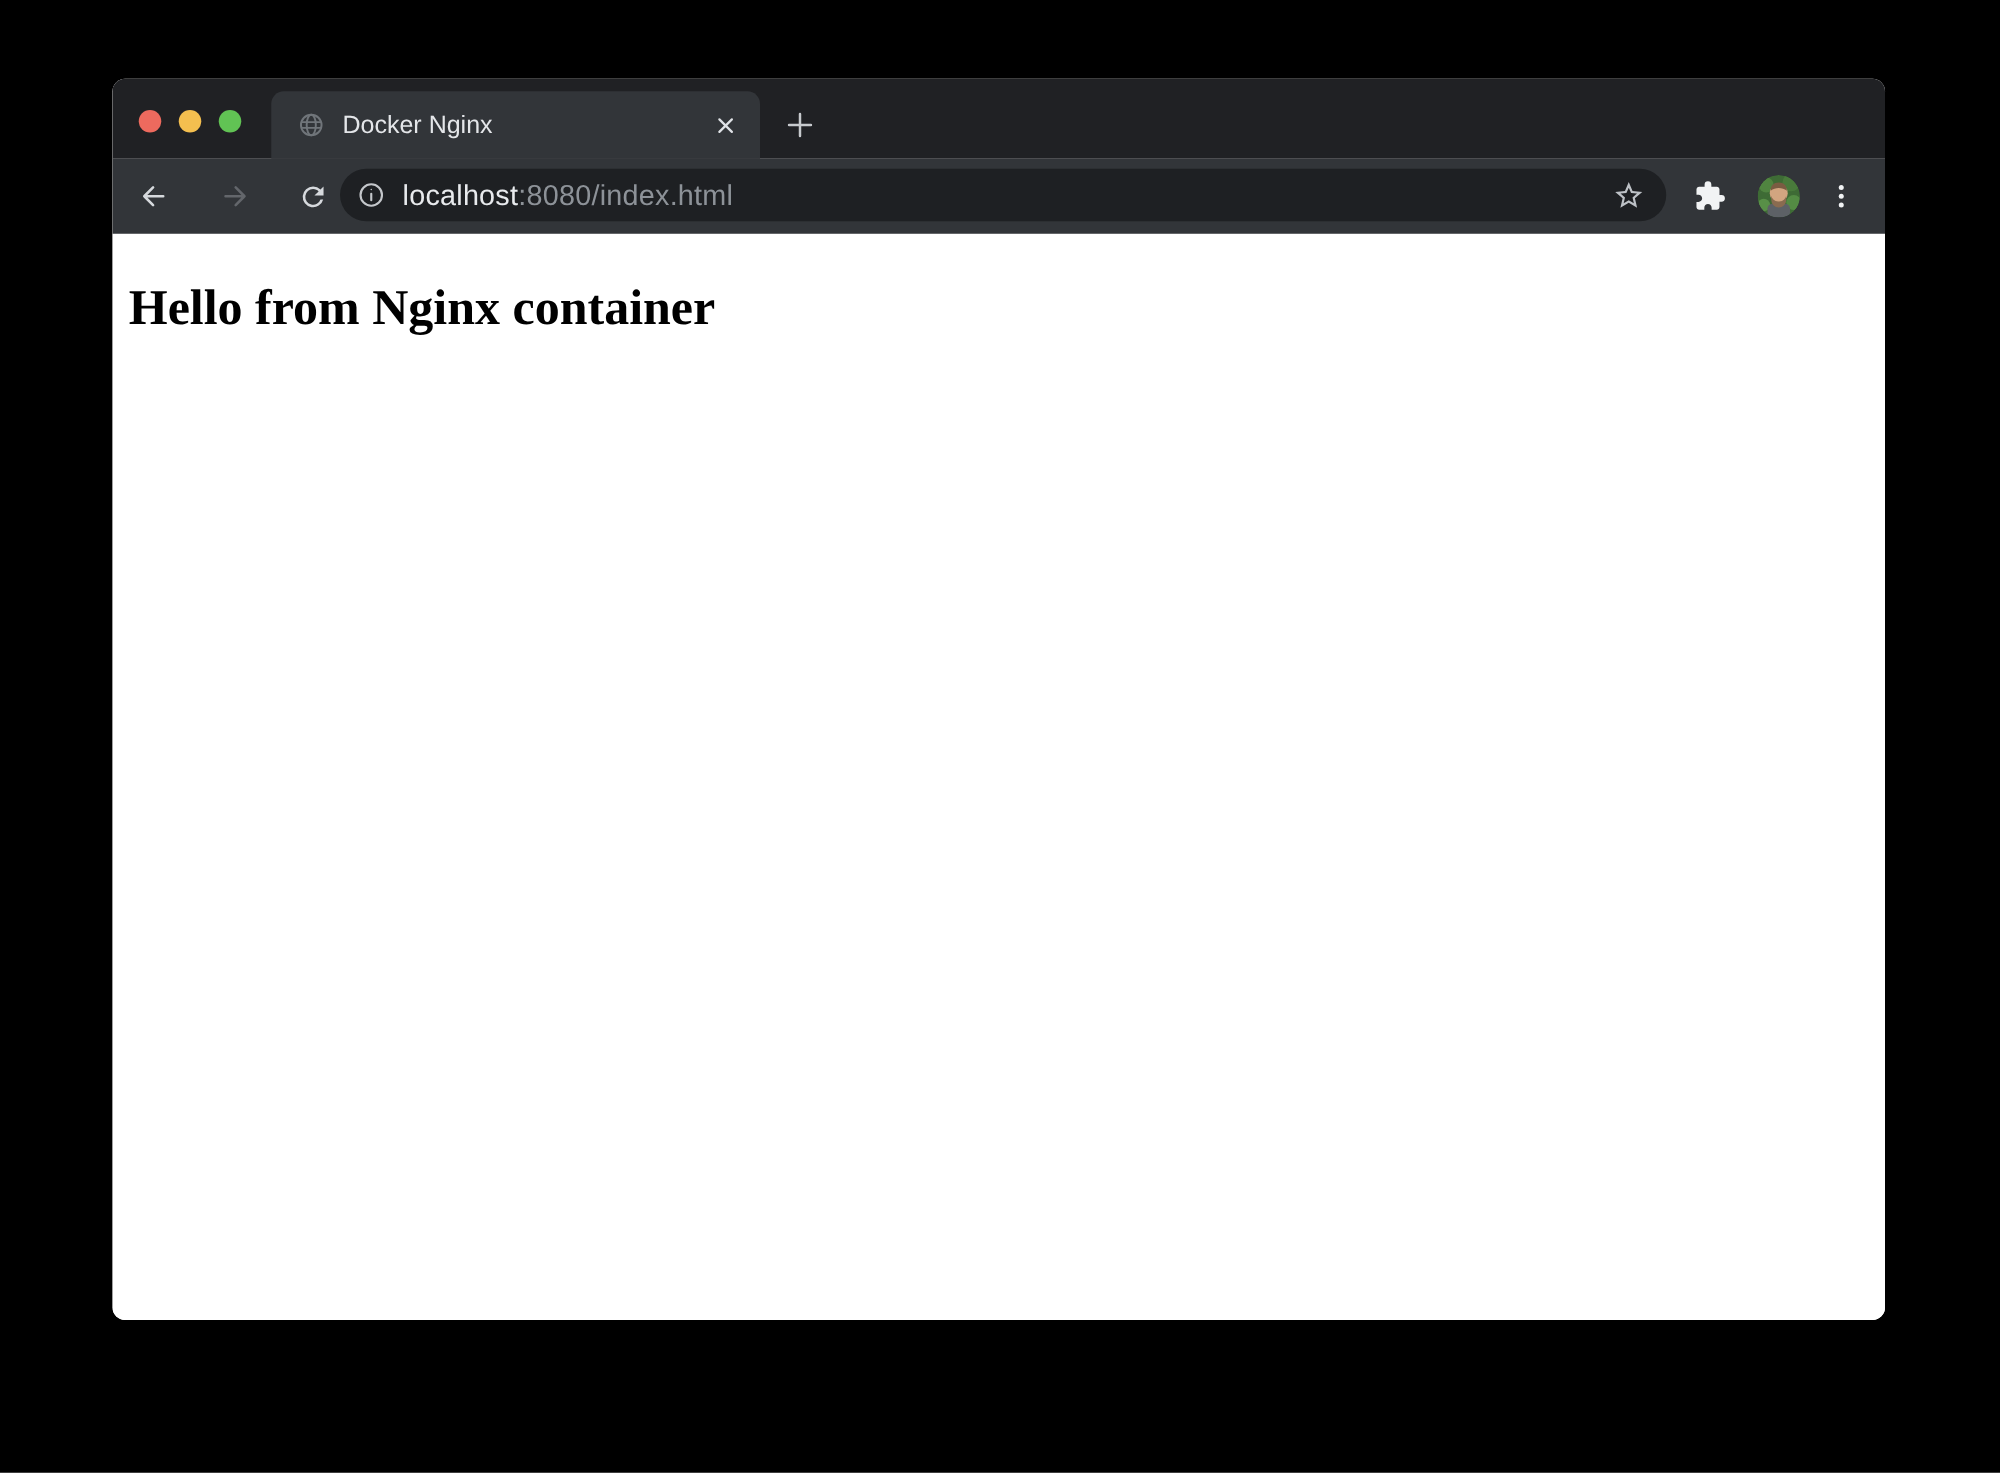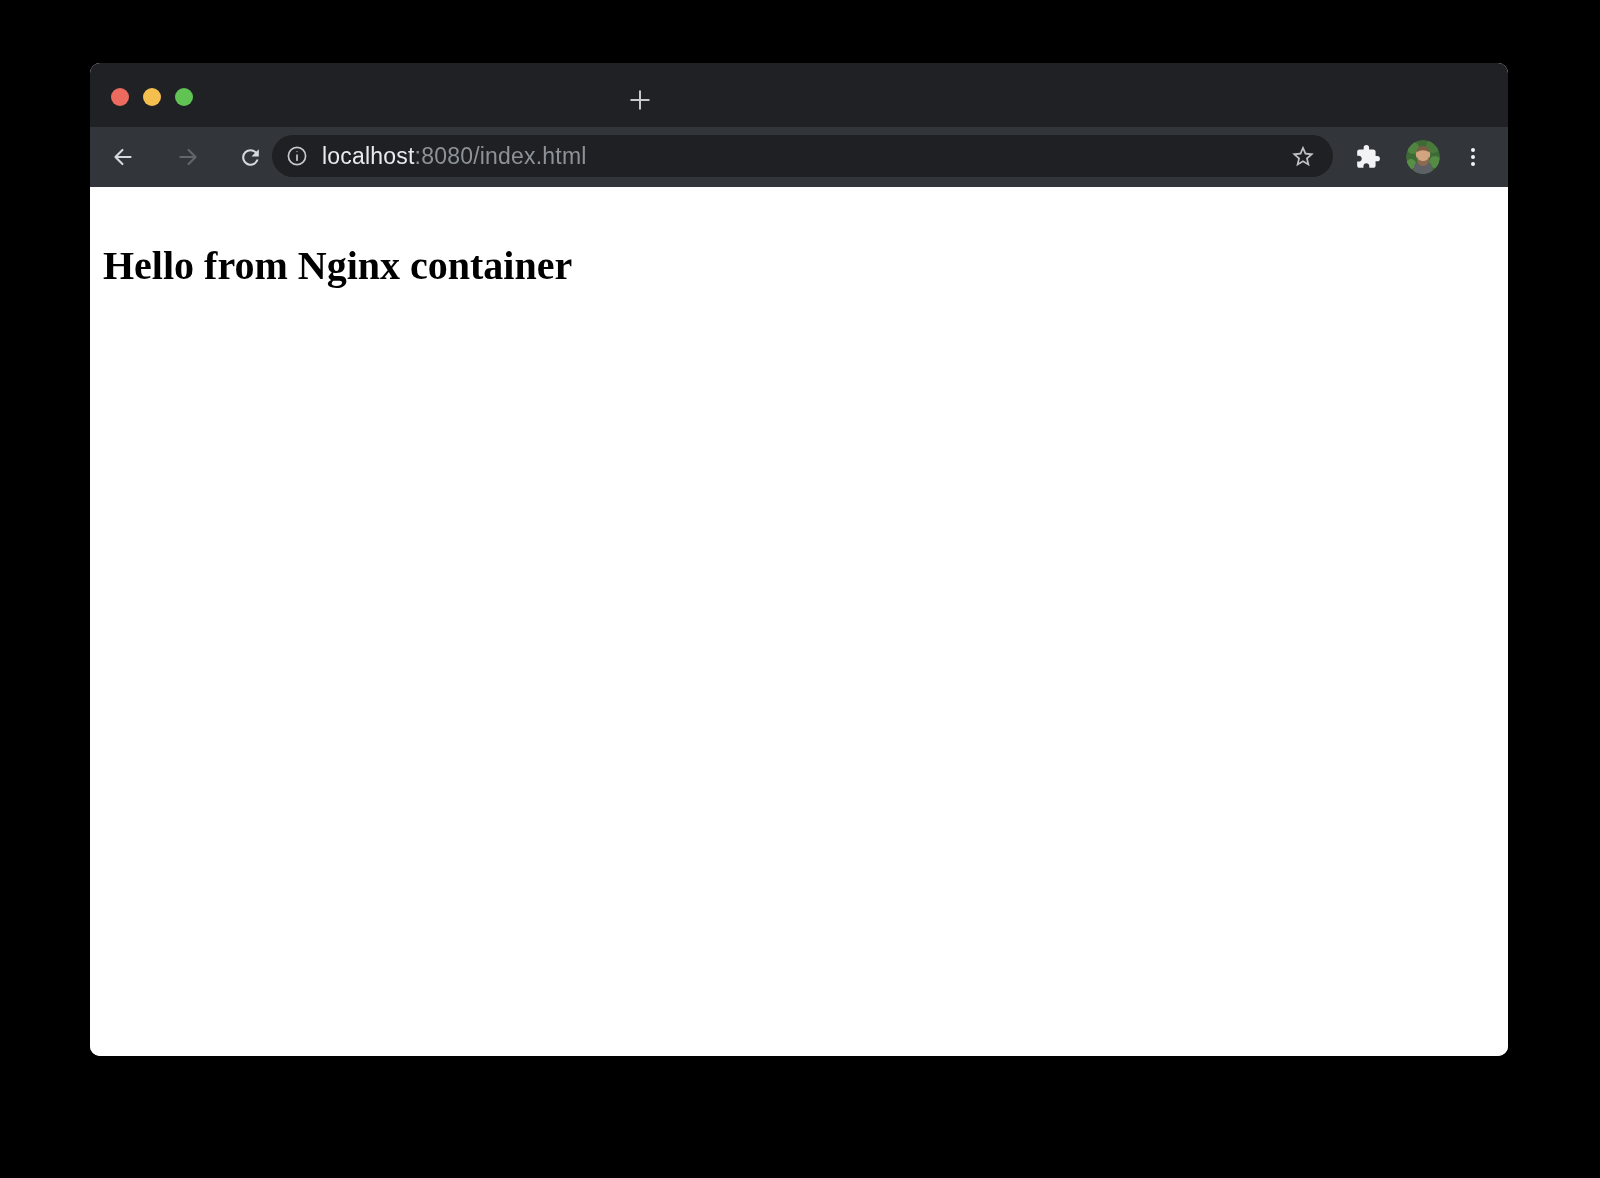--- a/index.html
+++ b/index.html
@@ -110,39 +110,54 @@
     position: absolute; left: 1316px; top: 13px;
     width: 34px; height: 34px; border-radius: 50%;
     overflow: hidden; cursor: pointer;
   }
   
   .page {
     height: 869px; background: var(--page-bg);
     overflow: hidden;
   }
   .page-heading {
-    margin: 55px 0 0 13px;
+    margin: 35px 0 0 13px;
     font-family: "Liberation Serif", serif;
     font-weight: 700;
     font-size: 40px;
     color: var(--heading-color);
   }
 </style>
 </head>
 <body>
 
 <div class="window">
 
   <div class="tabstrip">
     <div class="traffic">
       <div class="light red"></div>
       <div class="light yellow"></div>
       <div class="light green"></div>
     </div>
 
+    <div class="tab">
+      <span class="tab-favicon">
+        <svg width="22" height="22" viewBox="0 0 24 24" fill="none" stroke="#9aa0a6" stroke-width="1.7">
+          <circle cx="12" cy="12" r="9"></circle>
+          <ellipse cx="12" cy="12" rx="4" ry="9"></ellipse>
+          <path d="M3.5 9.5h17M3.5 14.5h17"></path>
+        </svg>
+      </span>
+      <span class="tab-title">Docker Nginx</span>
+      <span class="tab-close">
+        <svg width="15" height="15" viewBox="0 0 15 15" stroke="#dfe2e6" stroke-width="1.8" stroke-linecap="round">
+          <path d="M2.5 2.5l10 10M12.5 2.5l-10 10"></path>
+        </svg>
+      </span>
+    </div>
 
     <div class="newtab-btn">
       <svg width="28" height="28" viewBox="0 0 24 24" stroke="#c7cacd" stroke-width="1.7" stroke-linecap="round">
         <path d="M12 4.5v15M4.5 12h15"></path>
       </svg>
     </div>
   </div>
 
   <div class="toolbar">
     <div class="tool-btn btn-back">

